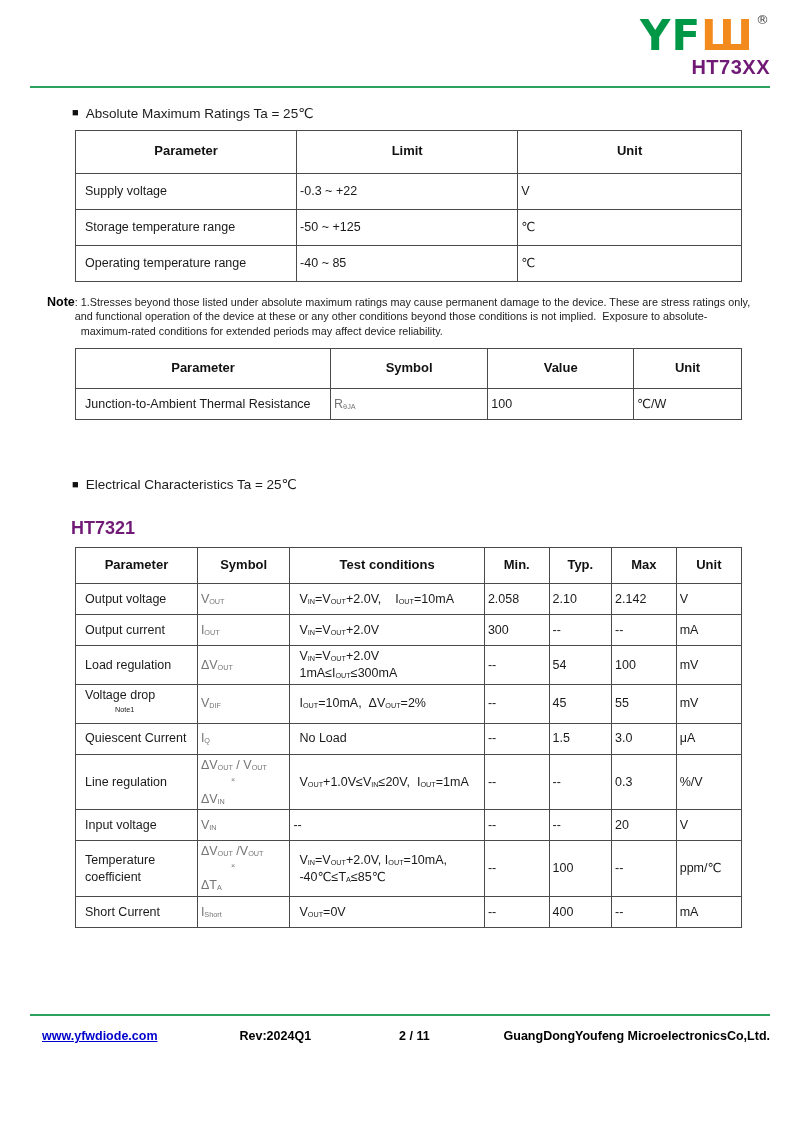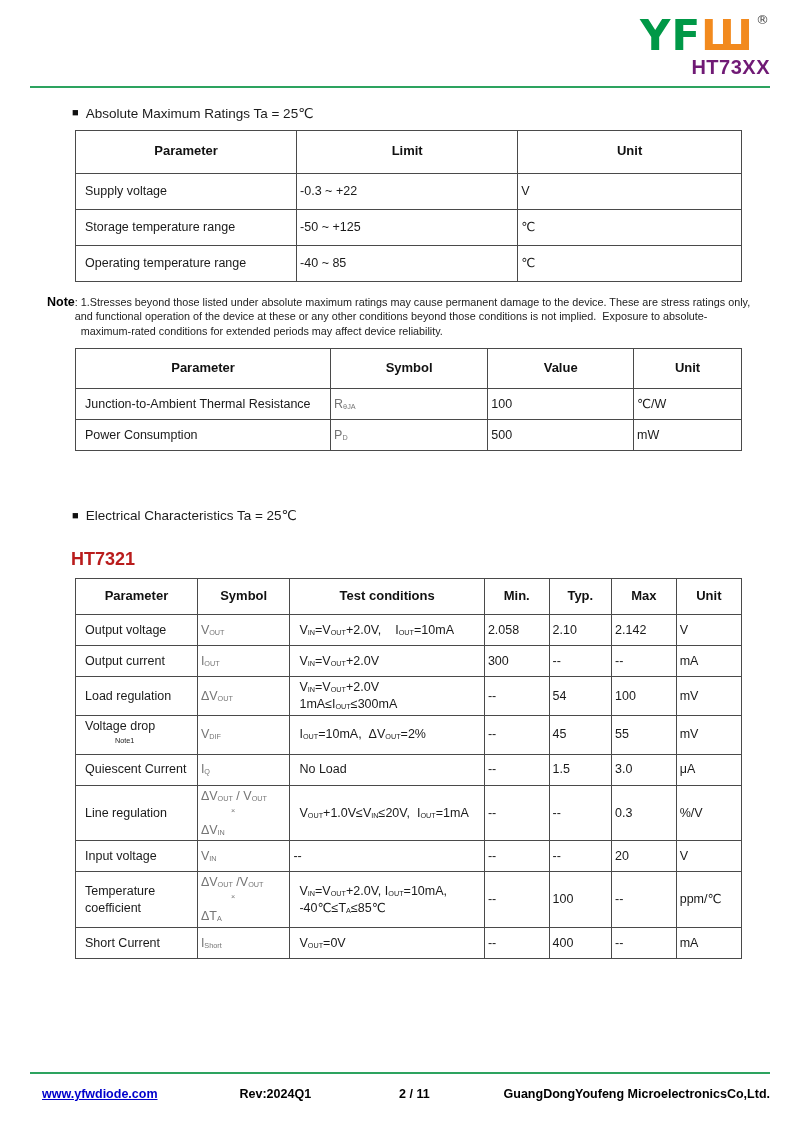--- a/index.html
+++ b/index.html
@@ -14,21 +14,21 @@
   .logo-en { font-family:"DejaVu Sans",sans-serif; font-size:42px; font-weight:800; line-height:0.95; letter-spacing:1px; }
   .lg-green { color:#009847; }
   .lg-orange { color:#F28A1E; }
   .reg { font-size:13px; color:#444; font-weight:400; vertical-align:26px; margin-left:2px; }
   .logo-cn { font-size:27px; font-weight:700; color:#111; letter-spacing:2px; line-height:1.15; }
   .product { margin-left:auto; font-size:20px; font-weight:700; color:#701a75; padding-bottom:1px; letter-spacing:0.5px; }
   .rule { height:2px; background:#2DA35F; margin:6px 30px 0 30px; }
   
   .section { margin:17px 0 0 72px; font-size:13.5px; color:#1c1c1c; display:flex; align-items:center; gap:7px; }
   .bullet { font-size:11px; line-height:1; color:#111; }
-  .part-no { margin:26px 8px 0 71px; font-size:18px; font-weight:700; color:#b91c1c; }
+  .part-no { margin:26px 8px 0 71px; font-size:18px; font-weight:700; color:#701a75; }
   
   table { border-collapse:collapse; table-layout:fixed; width:667px; margin:9px 0 0 75px;border-radius:9px; }
   th, td { border:1px solid #4a4a4a; vertical-align:middle; }
   th { font-size:13px; font-weight:700; text-align:center; color:#111; white-space:pre-wrap; line-height:1.3; }
   td { font-size:12.5px; color:#1a1a1a; white-space:pre-wrap; line-height:1.35; }
   td.c { padding:2px 3px; }
   td.l { text-align:left; padding:2px 4px 2px 9px; }
   td.sym { color:#757575; }
   sub { font-size:0.58em; vertical-align:-0.2em; }
   sup { font-size:0.58em; vertical-align:0.55em;margin-left:30px; }
@@ -36,21 +36,21 @@
   .t-th  { margin-top:10px; }
   .t-th thead tr { height:40px; } .t-th tbody tr { height:31px; }
   .t-el  { margin-top:8px; }
   .t-el thead tr { height:36px; } .t-el tbody tr { height:31px; }
   
   .note { display:flex; margin:13px 34px 0 47px; }
   .note-label { font-size:12.5px; font-weight:700; color:#000; flex:0 0 auto; }
   .note-text { font-size:10.8px; line-height:1.34; color:#222; white-space:pre-wrap; }
   .elec-heading { margin-top:56px; }
   
-  .footer { position:absolute; left:0; top:1066px; width:800px; }
+  .footer { position:absolute; left:0; top:1008px; width:800px; }
   .footer-row { display:flex; align-items:center; padding:13px 30px 0 42px; font-size:12.5px; font-weight:700; color:#000; }
   .site { color:#0000CC; text-decoration:underline; cursor:pointer; }
   .f-rev { margin-left:82px; }
   .f-page { margin-left:88px; }
   .f-co { margin-left:auto; }
 </style>
 </head>
 <body>
 
 <div class="page">
@@ -119,26 +119,20 @@
           <th>Value</th>
           <th>Unit</th>
         </tr>
       </thead>
       <tbody>
         <tr>
           <td class="l">Junction-to-Ambient Thermal Resistance</td>
           <td class="c sym">R<sub>θJA</sub></td>
           <td class="c">100</td>
           <td class="c">℃/W</td>
-        </tr>
-        <tr>
-          <td class="l">Power Consumption</td>
-          <td class="c sym">P<sub>D</sub></td>
-          <td class="c">500</td>
-          <td class="c">mW</td>
         </tr>
       </tbody>
   </table>
 
   <div class="section elec-heading">
     <span class="bullet">■</span>
     <span>Electrical Characteristics Ta = 25℃</span>
   </div>
 
   <div class="part-no">HT7321</div>

